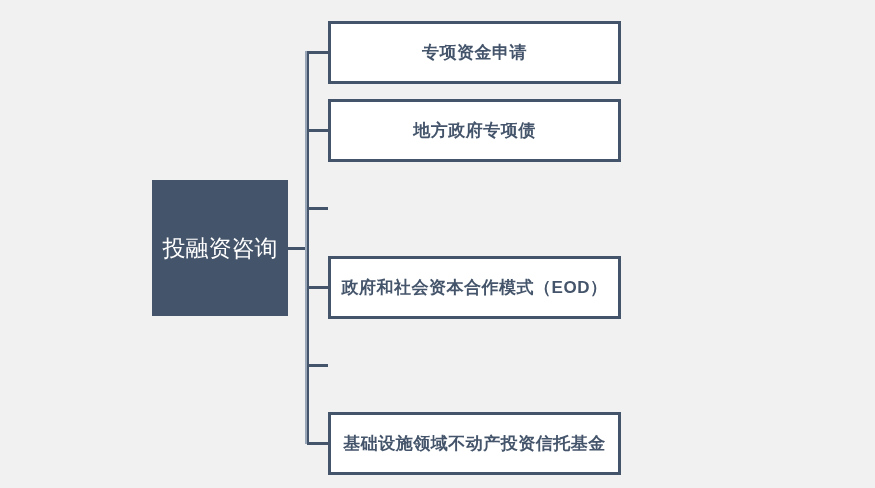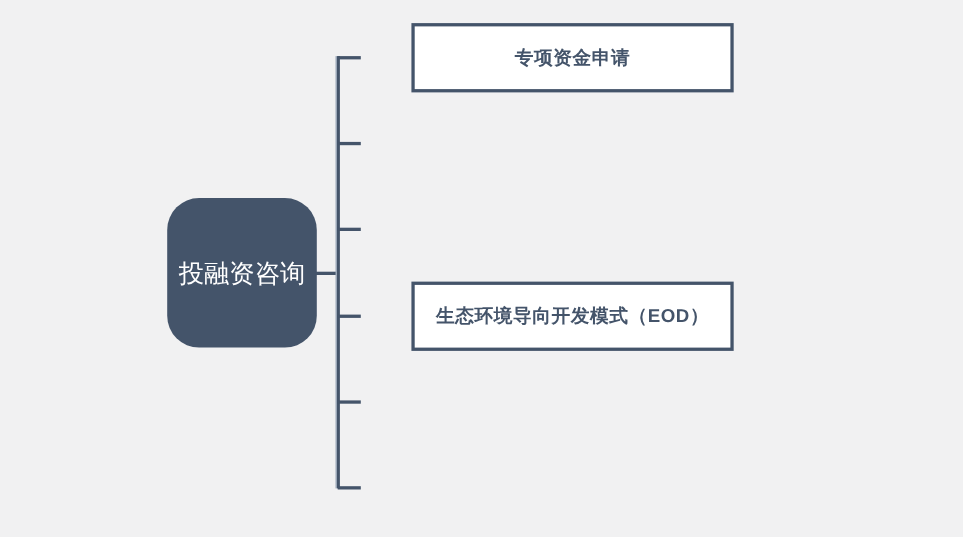--- a/index.html
+++ b/index.html
@@ -25,40 +25,38 @@
     background: #44546a;
     color: #ffffff;
     display: flex;
     flex-direction: row;
     align-items: center;
     justify-content: center;
     text-align: left;
     font-size: 23px;
     line-height: 38px;
     font-weight: 400;
-    border-radius: 29px;
   }
   
   .branch {
     position: absolute;
     left: 328px;
     width: 293px;
     height: 63px;
     box-sizing: border-box;
     background: #ffffff;
     border: 3px solid #44546a;
     display: flex;
     align-items: center;
     justify-content: center;
     text-align: center;
     color: #44546a;
     font-size: 17px;
     font-weight: 700;
     letter-spacing: 0.5px;
-    margin-left: 46px;
   }
   
   .connector {
     position: absolute;
     background: #44546a;
   }
   .spine {
     left: 305px;
     top: 51px;
     width: 4px;
@@ -91,17 +89,23 @@
   <div class="connector stub" style="top:51px"></div>
   <div class="connector stub" style="top:129px"></div>
   <div class="connector stub" style="top:207px"></div>
   <div class="connector stub" style="top:286px"></div>
   <div class="connector stub" style="top:364px"></div>
   <div class="connector stub" style="top:442px"></div>
 
   <div class="branch" style="top:21px">
     <span>专项资金申请</span>
   </div>
+  <div class="branch" style="top:99px">
+    <span>地方政府专项债</span>
+  </div>
   <div class="branch" style="top:256px">
-    <span>生态环境导向开发模式（EOD）</span>
+    <span>政府和社会资本合作模式（EOD）</span>
+  </div>
+  <div class="branch" style="top:412px">
+    <span>基础设施领域不动产投资信托基金</span>
   </div>
 
 </div>
 
 </body></html>

